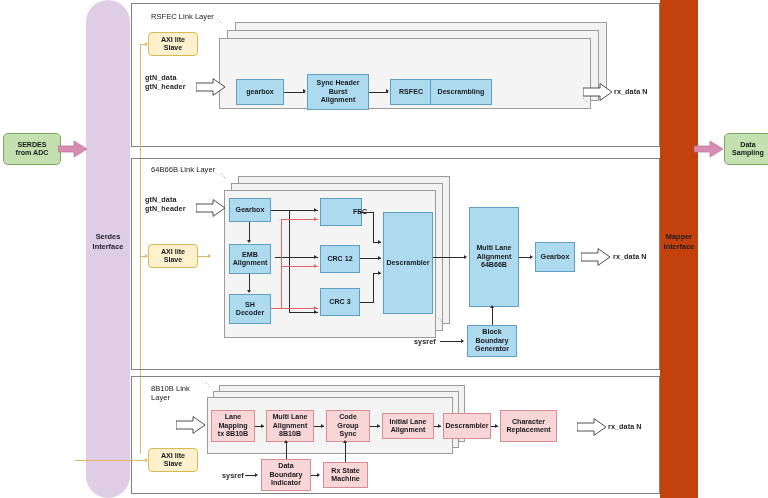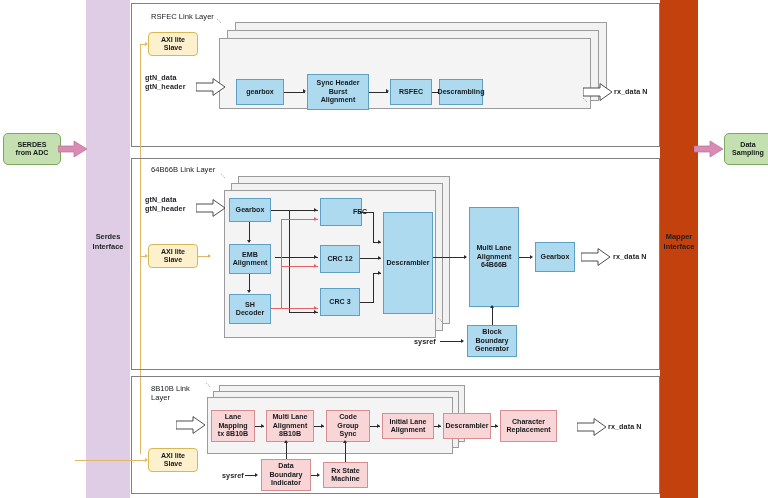--- a/index.html
+++ b/index.html
@@ -117,21 +117,21 @@
     color:#6a6a6a;
     font-size:7px;
     letter-spacing:0;
   }
 </style>
 </head>
 <body>
 
 <div id="canvas">
 
-  <div class="abs bandSerdes" style="left:86px;top:0px;width:44px;height:498px;">
+  <div class="abs bandSerdes" style="left:86px;top:0px;width:44px;height:498px;border-radius:22px;">
     <div class="bandLabel" style="top:232px;" style2="">Serdes
 Interface</div>
   </div>
 
   <div class="abs bandMapper" style="left:660px;top:0px;width:38px;height:498px;">
     <div class="bandLabel" style="top:232px;">Mapper
 Interface</div>
   </div>
 
   <div class="blk green" style="left:3px;top:133px;width:58px;height:32px;">SERDES
@@ -181,21 +181,21 @@
   <div class="blk blue" style="left:307px;top:74px;width:62px;height:36px;">Sync Header
 Burst
 Alignment</div>
   <div class="ln h" style="left:369px;top:91.5px;width:19px;"></div>
   <div class="arw r" style="left:386px;top:89.2px;"></div>
 
   <div class="blk blue" style="left:390px;top:79px;width:42px;height:26px;">RSFEC</div>
   <div class="ln h" style="left:432px;top:91.5px;width:20px;"></div>
   <div class="arw r" style="left:450px;top:89.2px;"></div>
 
-  <div class="blk blue" style="left:439px;top:79px;width:44px;height:26px;">Descrambling</div>
+  <div class="blk blue" style="left:430px;top:79px;width:62px;height:26px;">Descrambling</div>
 
   <div class="dots" style="left:582px;top:96px;transform:rotate(45deg);">···</div>
   <div class="busArrow" style="left:583px;top:83px;">
     <svg width="30" height="18" viewBox="0 0 30 18">
       <path d="M0,5 L17,5 L17,0.6 L29,9 L17,17.4 L17,13 L0,13 Z" fill="#ffffff" stroke="#3a3a3a" stroke-width="0.9"></path>
     </svg>
   </div>
   <div class="txt" style="left:614px;top:88px;">rx_data N</div>
 
   <div class="abs layerBox" style="left:131px;top:158px;width:529px;height:212px;"></div>

